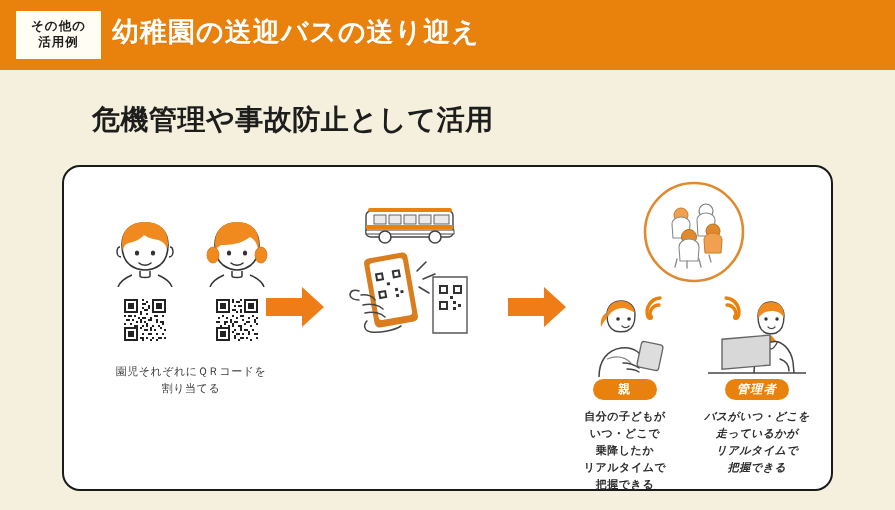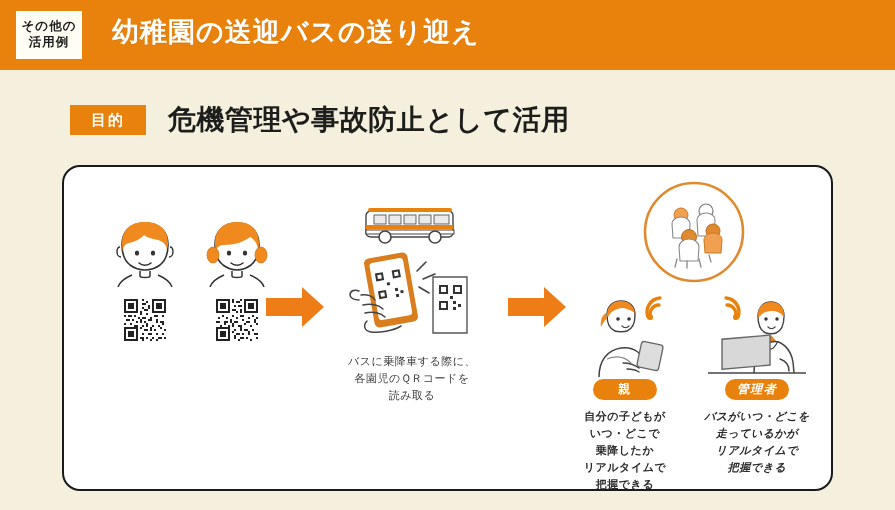--- a/index.html
+++ b/index.html
@@ -9,21 +9,21 @@
     font-family:"Liberation Sans","DejaVu Sans",sans-serif;
     overflow:hidden;
     position:relative;
   }
   
   .header{
     position:absolute;left:0;top:0;width:895px;height:70px;
     background:#e8820c;
   }
   .header-badge{
-    position:absolute;left:16px;top:11px;width:66px;height:48px;
+    position:absolute;left:16px;top:11px;width:85px;height:48px;
     background:#fffdf4;
     display:flex;flex-direction:column;align-items:center;justify-content:center;
     line-height:1.25;
   }
   .header-badge span{
     font-size:12.5px;font-weight:bold;color:#1d1d1b;letter-spacing:1px;
   }
   .header-title{
     position:absolute;left:112px;top:14px;
     font-size:27px;font-weight:bold;color:#ffffff;
@@ -80,21 +80,20 @@
 
 <div class="header">
   <div class="header-badge">
     <span>その他の</span>
     <span>活用例</span>
   </div>
   <div class="header-title">幼稚園の送迎バスの送り迎え</div>
 </div>
 
 <div class="purpose">
-  <div class="purpose-badge">目的</div>
   <div class="purpose-text">危機管理や事故防止として活用</div>
 </div>
 
 <div class="panel">
 
   <div class="step" id="step1">
     <div class="kids-row">
 
       <div class="kid">
         <svg width="78" height="72" viewBox="0 0 78 72">
@@ -243,20 +242,22 @@
               <rect x="12" y="19" width="2" height="1"></rect>
               <rect x="15" y="19" width="1" height="1"></rect>
             <rect x="17" y="20" width="1" height="1"></rect>
               <rect x="20" y="19" width="1" height="1"></rect>
               <rect x="11" y="20" width="1" height="1"></rect>
           </g>
         </svg>
       </div>
 
     </div>
+    <div class="cap cap-light" style="margin-top:18px;">園児それぞれにＱＲコードを
+割り当てる</div>
   </div>
 
   <svg class="arrow" style="left:202px;top:120px;" width="58" height="40" viewBox="0 0 58 40">
     <path d="M0 11h36V0l22 20-22 20V29H0z" fill="#ee7d18"></path>
   </svg>
 
   <div class="step" id="step2">
     <svg width="96" height="44" viewBox="0 0 96 44" style="display:block;margin:0 auto;">
       <path d="M8 10h76c3 0 5 2 5 5v17c0 2-2 4-4 4H7c-3 0-5-2-5-4V15c0-3 2-5 6-5z" fill="#fff" stroke="#444" stroke-width="1.4"></path>
       <rect x="4" y="7" width="84" height="4" rx="2" fill="#e8820c"></rect>
@@ -297,23 +298,20 @@
         <rect x="48" y="40" width="3" height="3"></rect>
           <rect x="53" y="43" width="3" height="3"></rect>
         <rect x="48" y="46" width="3" height="3"></rect>
           <rect x="41" y="33" width="3" height="3"></rect>
       </g>
       <path d="M70 22l9-9M76 30l12-5M72 38l10 6" stroke="#444" stroke-width="1.6" fill="none" stroke-linecap="round"></path>
       <path d="M12 42c-5-2-9 0-9 4 0 3 4 5 9 5M20 72c-4 4-3 10 4 11 8 1 22-1 30-6" fill="none" stroke="#444" stroke-width="1.5" stroke-linecap="round"></path>
       <path d="M14 46c6-1 12 1 14 5M16 56c8-2 16 0 20 4M18 64c8-2 16 0 20 4" fill="none" stroke="#444" stroke-width="1.5" stroke-linecap="round"></path>
     </svg>
 
-    <div class="cap cap-light" style="margin-top:8px;">バスに乗降車する際に、
-各園児のＱＲコードを
-読み取る</div>
   </div>
 
   <svg class="arrow" style="left:444px;top:120px;" width="58" height="40" viewBox="0 0 58 40">
     <path d="M0 11h36V0l22 20-22 20V29H0z" fill="#ee7d18"></path>
   </svg>
 
   <div class="step" id="step3">
 
     <svg width="110" height="106" viewBox="0 0 110 106" style="display:block;margin:0 auto;">
       <circle cx="55" cy="53" r="49" fill="#fff" stroke="#e08a30" stroke-width="2.6"></circle>

